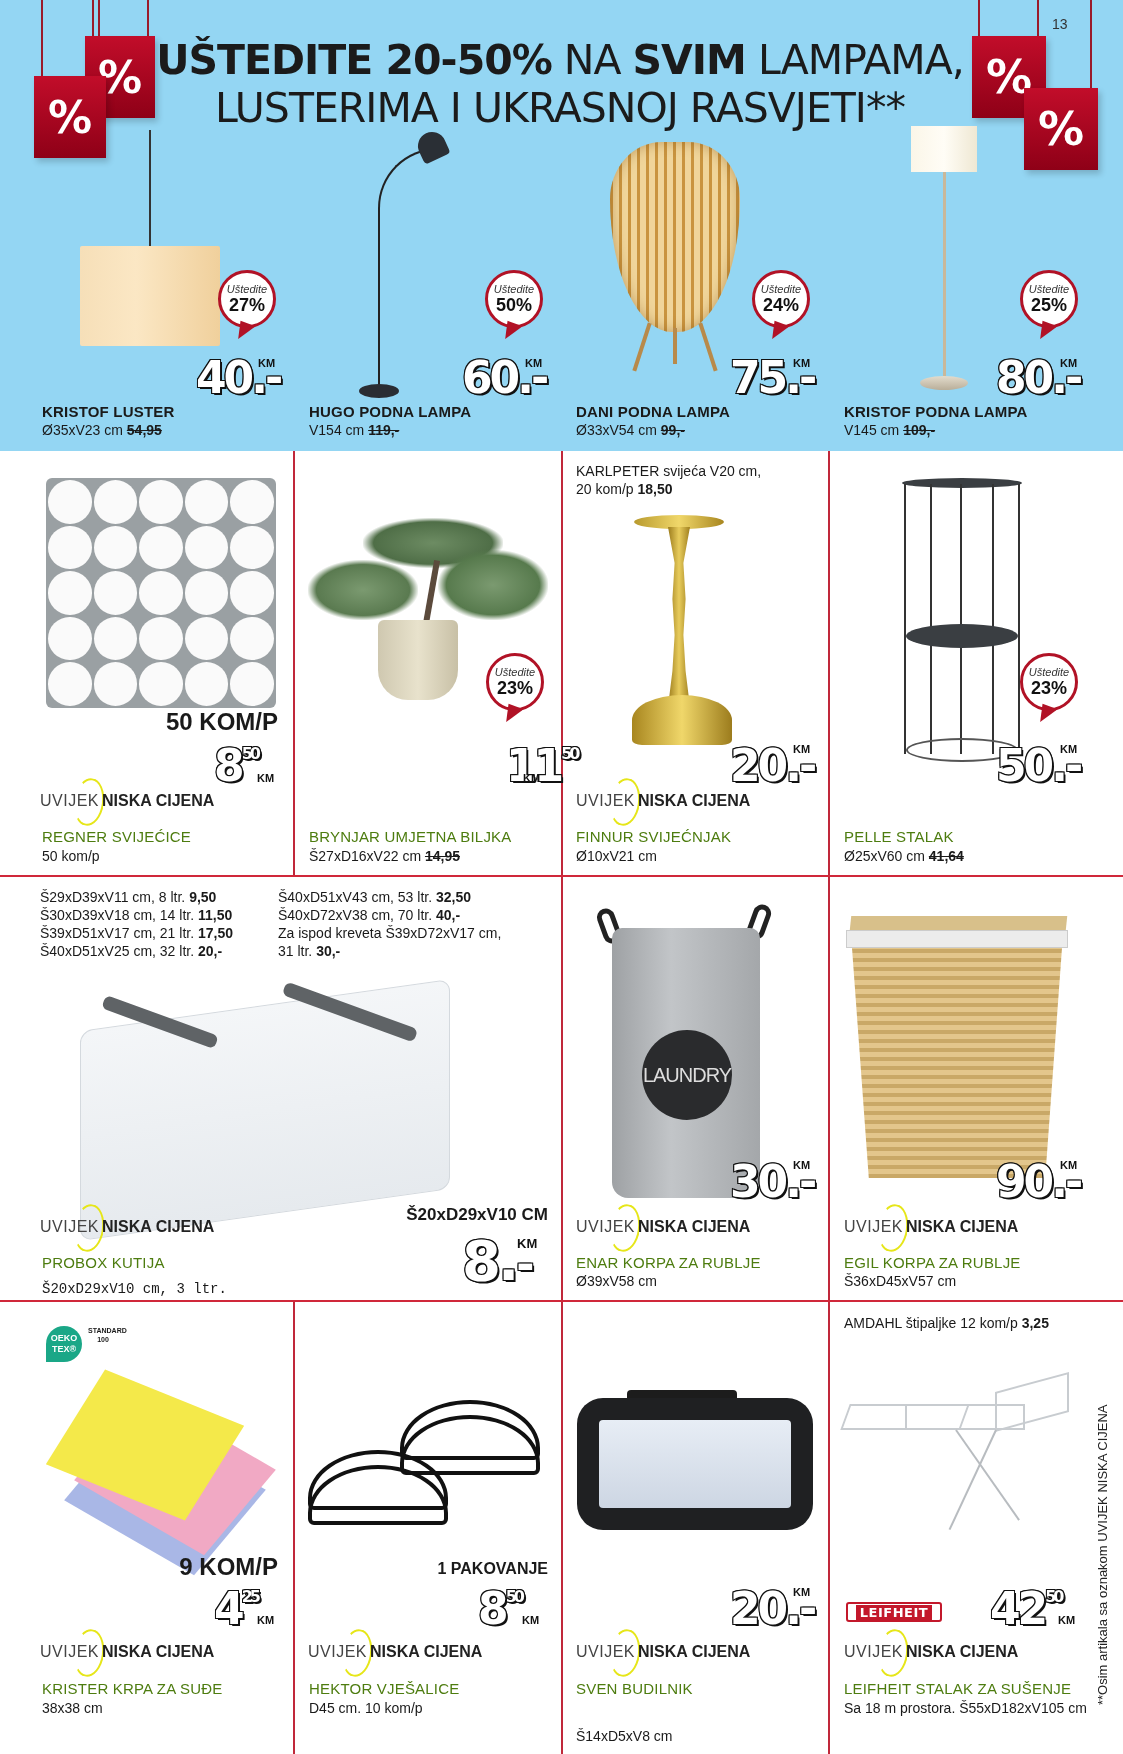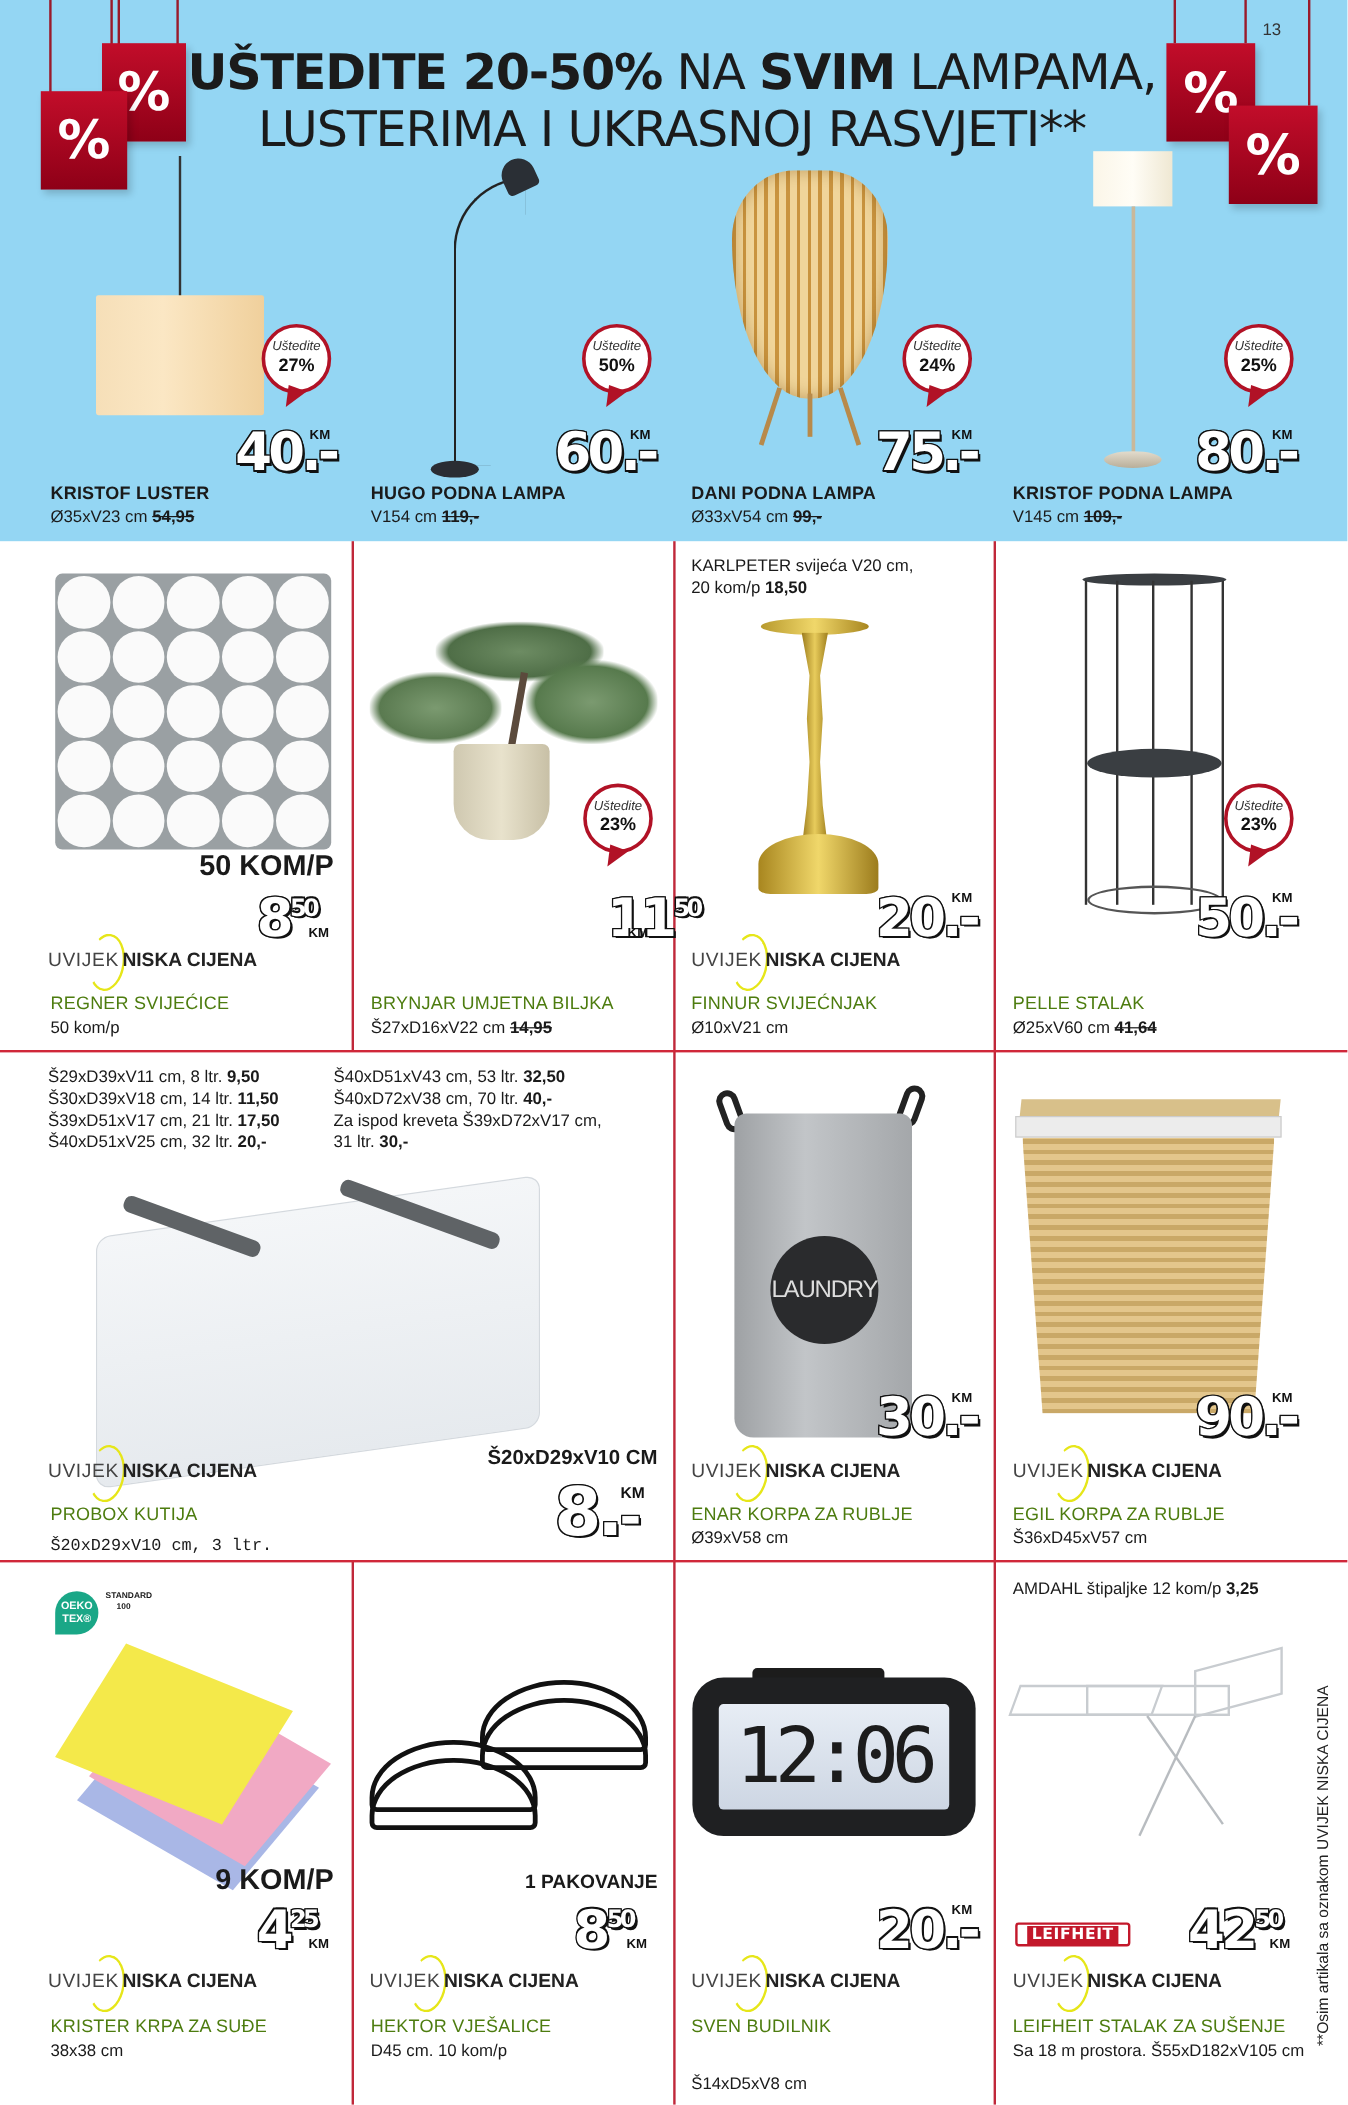--- a/index.html
+++ b/index.html
@@ -17,27 +17,27 @@
   .tag { position: absolute; background: linear-gradient(180deg, #c20d2a 0%, #8e0017 100%); color: #fff; font-weight: bold; font-family: "DejaVu Sans", sans-serif; display: flex; align-items: center; justify-content: center; box-shadow: 3px 4px 6px rgba(0,0,0,0.18); }
   .string { position: absolute; width: 2px; background: #9a1a2a; }
   .lamp-name { position: absolute; font-weight: bold; font-size: 15px; letter-spacing: 0.2px; }
   .lamp-dim { position: absolute; font-size: 14px; }
   .lamp-dim s { font-weight: bold; }
 
   
   .badge { position: absolute; width: 58px; height: 58px; border-radius: 50%; background: #fff; border: 3px solid #b11226; display: flex; flex-direction: column; align-items: center; justify-content: center; }
   .badge::after { content: ""; position: absolute; left: 16px; bottom: -16px; width: 0; height: 0; border-left: 4px solid transparent; border-right: 12px solid transparent; border-top: 18px solid #b11226; transform: rotate(20deg); }
   .badge .bl { font-size: 11px; font-style: italic; color: #333; line-height: 12px; }
-  .badge .bv { font-size: 15px; font-weight: bold; line-height: 20px; color: #111; }
+  .badge .bv { font-size: 18px; font-weight: bold; line-height: 20px; color: #111; }
 
   
   .price { position: absolute; font-family: "DejaVu Sans", sans-serif; font-weight: bold; color: #fff; -webkit-text-stroke: 2px #111; paint-order: stroke fill; text-shadow: 2px 2px 0 #111, -1px -1px 0 #111, 1px -1px 0 #111, -1px 1px 0 #111; letter-spacing: -3px; line-height: 1; }
   .price .main { font-size: 44px; }
   .price .dash { font-size: 44px; }
-  .price .cents { font-size: 20px; vertical-align: top; position: relative; top: 2px; }
+  .price .cents { font-size: 16px; vertical-align: top; position: relative; top: 2px; }
   .km { position: absolute; font-size: 11px; font-weight: bold; color: #111; }
   .vline { position: absolute; width: 2px; background: #c0283a; }
   .hline { position: absolute; height: 2px; background: #d0283a; }
 
   .pname { position: absolute; font-weight: normal; font-size: 15px; letter-spacing: 0.2px; color: #4d7c0f; }
   .pdim { position: absolute; font-size: 14px; color: #1a1a1a; }
   .pdim s { font-weight: bold; }
   .note { position: absolute; font-size: 14px; line-height: 18px; color: #1a1a1a; }
   .note b { font-weight: bold; }
   .qty { position: absolute; font-weight: bold; font-size: 24px; color: #1a1a1a; text-align: right; }
@@ -331,21 +331,20 @@
     <span class="a">UVIJEK</span>
     <span class="b">NISKA CIJENA</span>
   </div>
 <span class="pname" style="left:309px;top:1680px;">HEKTOR VJEŠALICE</span>
 <span class="pdim" style="left:309px;top:1700px;">D45 cm. 10 kom/p</span>
 
 <div class="img" style="left:577px;top:1390px;width:236px;height:140px;">
   <div style="position:absolute;left:50px;top:0;width:110px;height:14px;background:#1c1c1c;border-radius:4px 4px 0 0;"></div>
   <div style="position:absolute;left:0;top:8px;width:236px;height:132px;background:#1f2022;border-radius:26px;"></div>
   <div style="position:absolute;left:22px;top:30px;width:192px;height:88px;background:linear-gradient(180deg,#e7edf5,#cdd6e3);border-radius:4px;"></div>
-  <div style="position:absolute;left:36px;top:34px;font-family:'DejaVu Sans Mono',monospace;font-size:64px;letter-spacing:-6px;color:#1c1c1c;line-height:80px;">12:06</div>
 </div>
 <div class="price" style="left:730px;top:1587px;"><span class="main">20.</span><span class="dash">-</span></div>
 <span class="km" style="left:793px;top:1586px;">KM</span>
 <div class="unc" style="left:576px;top:1635px;">
     <span class="ring"></span>
     <span class="a">UVIJEK</span>
     <span class="b">NISKA CIJENA</span>
   </div>
 <span class="pname" style="left:576px;top:1680px;">SVEN BUDILNIK</span>
 <span class="pdim" style="left:576px;top:1700px;margin-top:28px;">Š14xD5xV8 cm</span>

